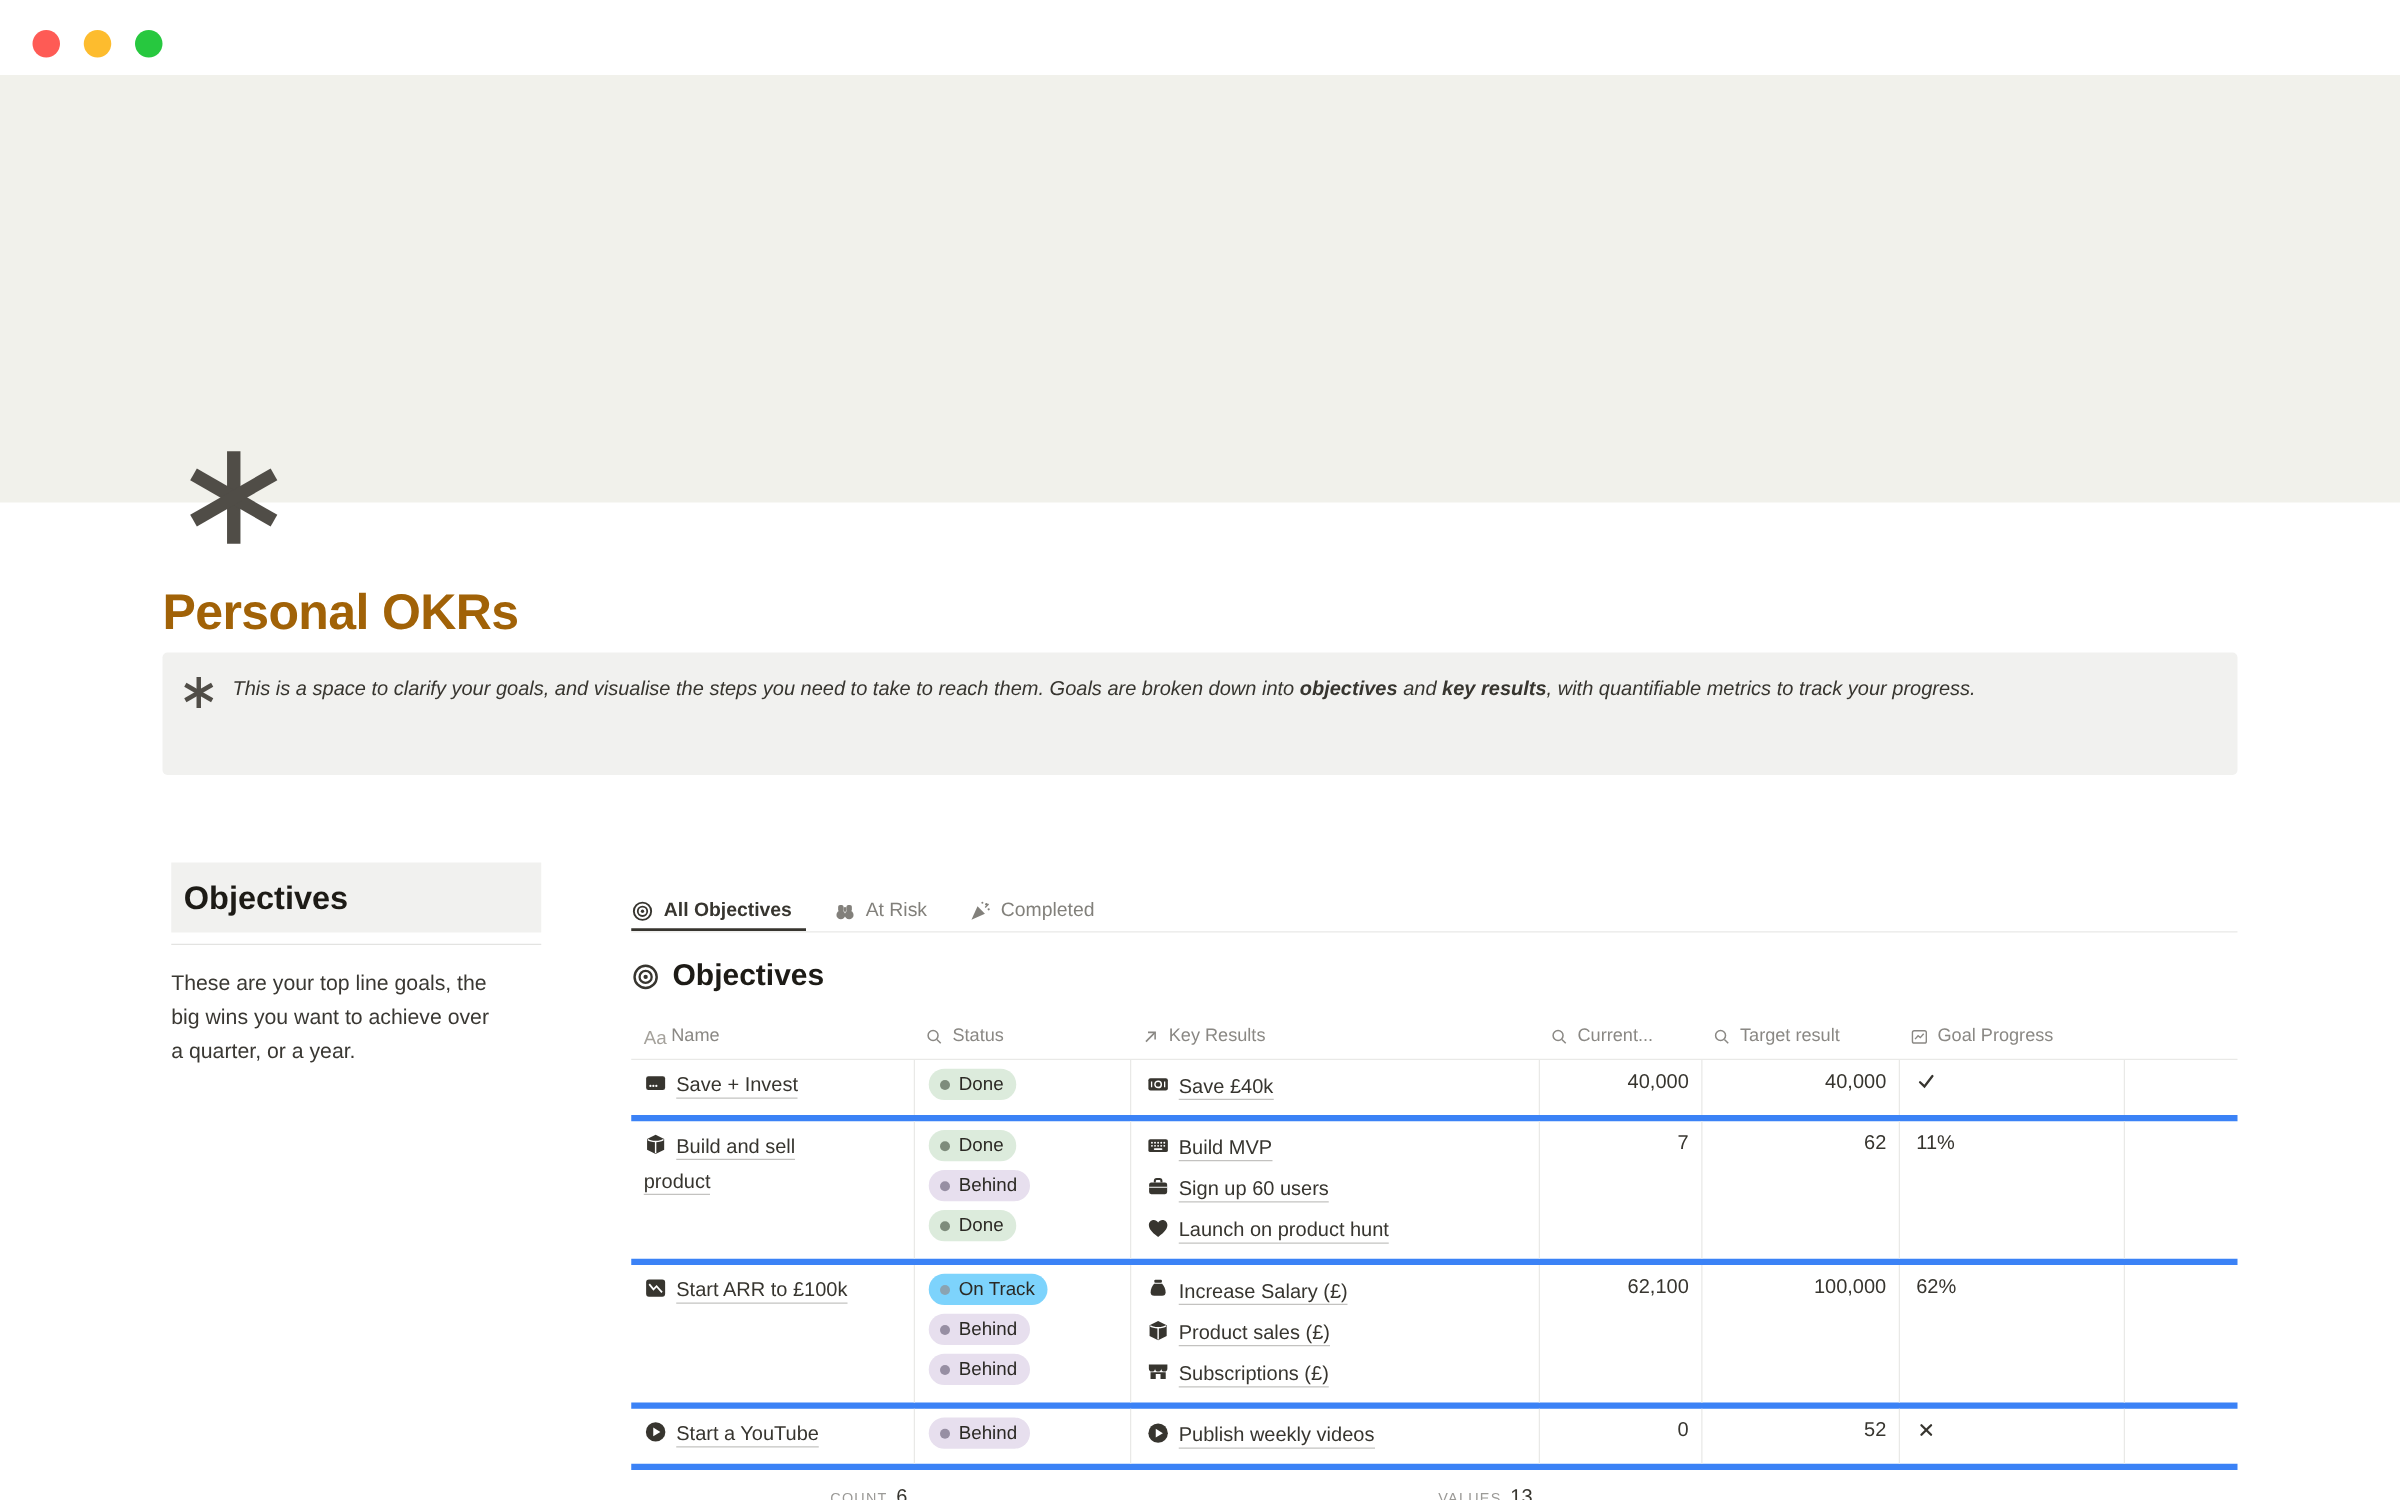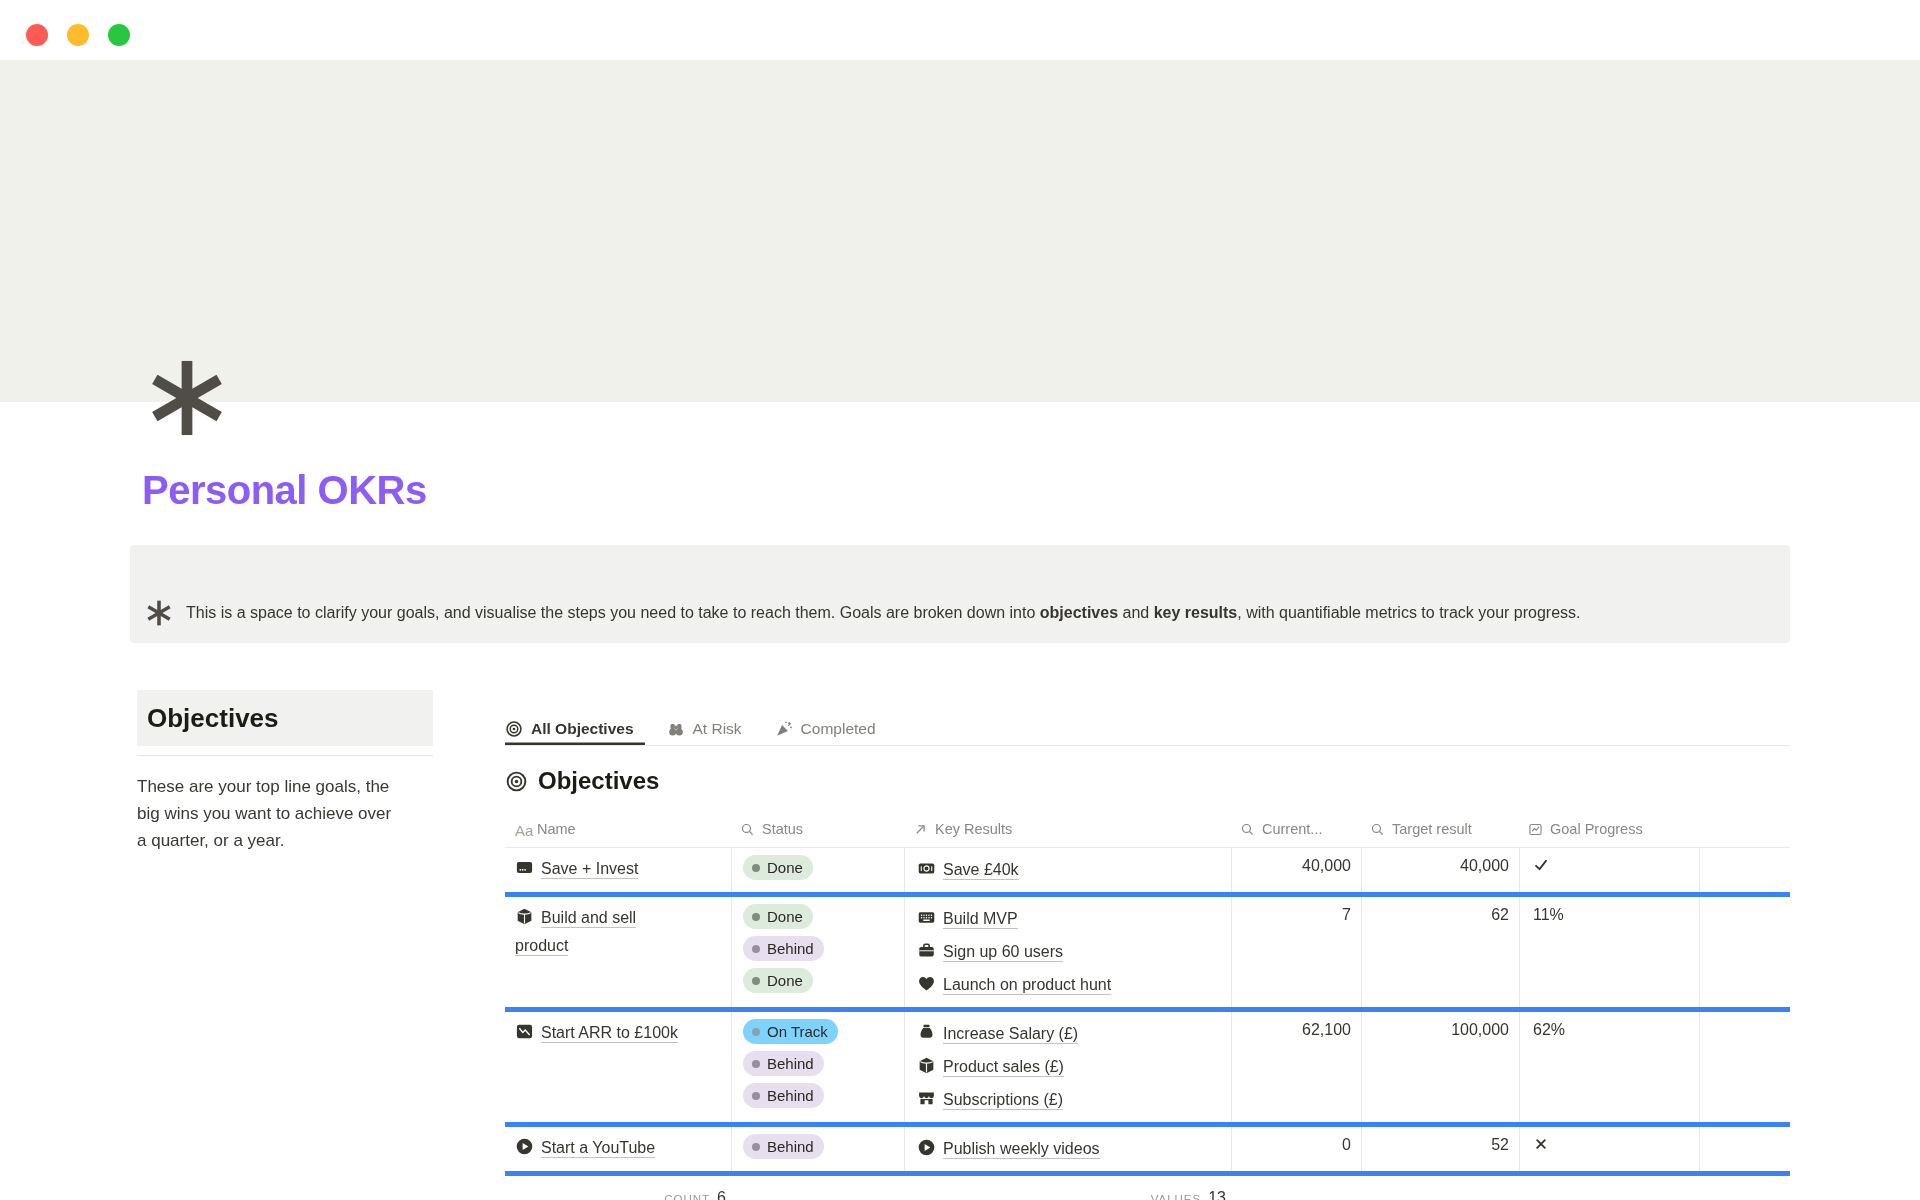--- a/index.html
+++ b/index.html
@@ -12,25 +12,25 @@
   .tl-dot { position:absolute; top:24px; width:22px; height:22px; border-radius:50%; }
 
   
   #cover { left:0; top:60px; width:1920px; height:342px; }
 
   
   #page-icon { left:148px; top:358px; width:78px; height:80px; color:#504D47; }
   #page-icon svg { width:100%; height:100%; }
 
   
-  #page-title { left:142px; top:468px; font-size:40px; font-weight:800; letter-spacing:-0.5px; color:#8b5cf6; }
-
-  
-  #callout { left:130px; top:545px; width:1660px; min-height:98px; border-radius:4px;
-    padding:17px 24px 17px 16px; display:flex; gap:14px; align-items:flex-end; }
+  #page-title { left:130px; top:468px; font-size:40px; font-weight:800; letter-spacing:-0.5px; color:#a16207; }
+
+  
+  #callout { left:130px; top:522px; width:1660px; min-height:98px; border-radius:4px;
+    padding:17px 24px 17px 16px; display:flex; gap:14px; align-items:flex-start;font-style:italic; }
   #callout .icn { width:26px; height:26px; flex:0 0 26px; color:#504D47; margin-top:2px; }
   #callout-text { font-size:16px; line-height:26px; color:#37352F; }
   #callout-text b { font-weight:700; }
 
   
   #sidebar { left:137px; top:690px; width:296px; }
   #sidebar-heading { background:#F1F1EF; height:56px; display:flex; align-items:center;
     padding-left:10px; font-size:26px; font-weight:700; color:#1D1B16; }
   #sidebar-divider { height:1px; background:#E3E3E1; margin-top:9px; }
   #sidebar-desc { margin-top:17px; font-size:17px; line-height:27px; color:#3A3833; }

